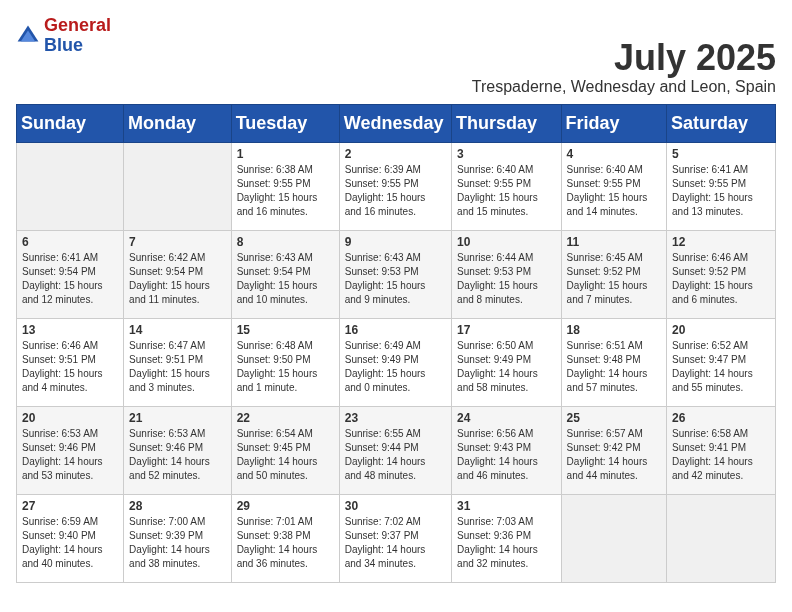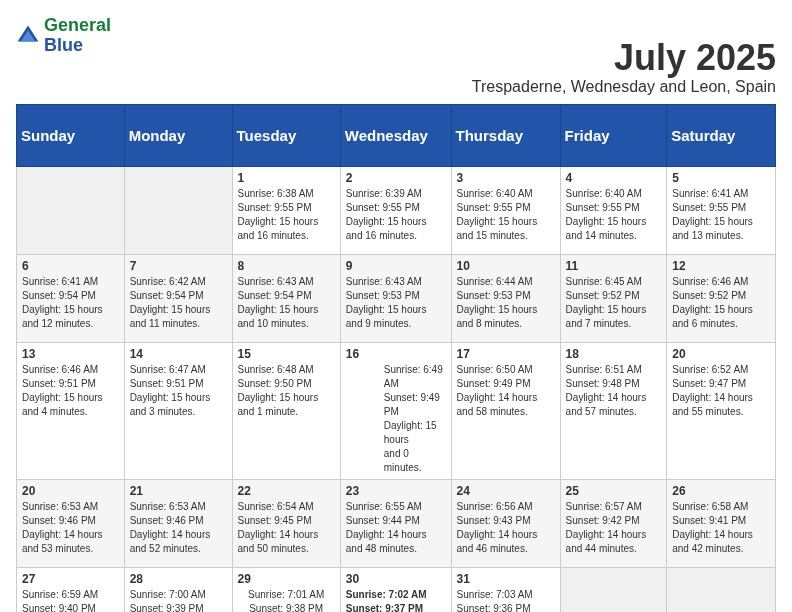--- a/index.html
+++ b/index.html
@@ -19,21 +19,21 @@
     .logo {
       display: flex;
       align-items: center;
       gap: 4px;
     }
     .logo-text {
       font-size: 18px;
       font-weight: bold;
       line-height: 1.1;
     }
-    .logo-general { color: #15803d; }
+    .logo-general { color: #b91c1c; }
     .logo-blue { color: #2255aa; }
     .logo-icon {
       width: 24px;
       height: 24px;
     }
     .title-block {
       text-align: right;
     }
     .month-title {
       font-size: 36px;
@@ -47,23 +47,23 @@
       color: #333;
     }
     table {
       width: 100%;
       border-collapse: collapse;
       border: 1px solid #ccc;
     }
     thead tr th {
       background-color: #2255aa;
       color: #fff;
-      font-size: 15px;
+      font-size: 18px;
       font-weight: bold;
-      padding: 22px 4px;
+      padding: 8px 4px;
       text-align: left;
       border: 1px solid #1a4488;
     }
     tbody tr td {
       vertical-align: top;
       border: 1px solid #ccc;
       padding: 4px 5px;
       font-size: 10px;
       color: #333;
       width: 113px;
@@ -231,21 +231,21 @@
         </td>
         <td>
           <span class="day-num">15</span>
           <div class="day-info" style="white-space: pre-line;">Sunrise: 6:48 AM
 Sunset: 9:50 PM
 Daylight: 15 hours
 and 1 minute.</div>
         </td>
         <td>
           <span class="day-num">16</span>
-          <div class="day-info" style="white-space: pre-line; margin-left: 38px;">Sunrise: 6:49 AM
+          <div class="day-info" style="white-space: pre-line;">Sunrise: 6:49 AM
 Sunset: 9:49 PM
 Daylight: 15 hours
 and 0 minutes.</div>
         </td>
         <td>
           <span class="day-num">17</span>
           <div class="day-info" style="white-space: pre-line;">Sunrise: 6:50 AM
 Sunset: 9:49 PM
 Daylight: 14 hours
 and 58 minutes.</div>
@@ -326,28 +326,28 @@
         </td>
         <td>
           <span class="day-num">28</span>
           <div class="day-info" style="white-space: pre-line;">Sunrise: 7:00 AM
 Sunset: 9:39 PM
 Daylight: 14 hours
 and 38 minutes.</div>
         </td>
         <td>
           <span class="day-num">29</span>
-          <div class="day-info" style="white-space: pre-line; text-align: center;">Sunrise: 7:01 AM
+          <div class="day-info" style="white-space: pre-line;">Sunrise: 7:01 AM
 Sunset: 9:38 PM
 Daylight: 14 hours
 and 36 minutes.</div>
         </td>
         <td>
           <span class="day-num">30</span>
-          <div class="day-info" style="white-space: pre-line; font-weight: bold;">Sunrise: 7:02 AM
+          <div class="day-info" style="white-space: pre-line;">Sunrise: 7:02 AM
 Sunset: 9:37 PM
 Daylight: 14 hours
 and 34 minutes.</div>
         </td>
         <td>
           <span class="day-num">31</span>
           <div class="day-info" style="white-space: pre-line;">Sunrise: 7:03 AM
 Sunset: 9:36 PM
 Daylight: 14 hours
 and 32 minutes.</div>

